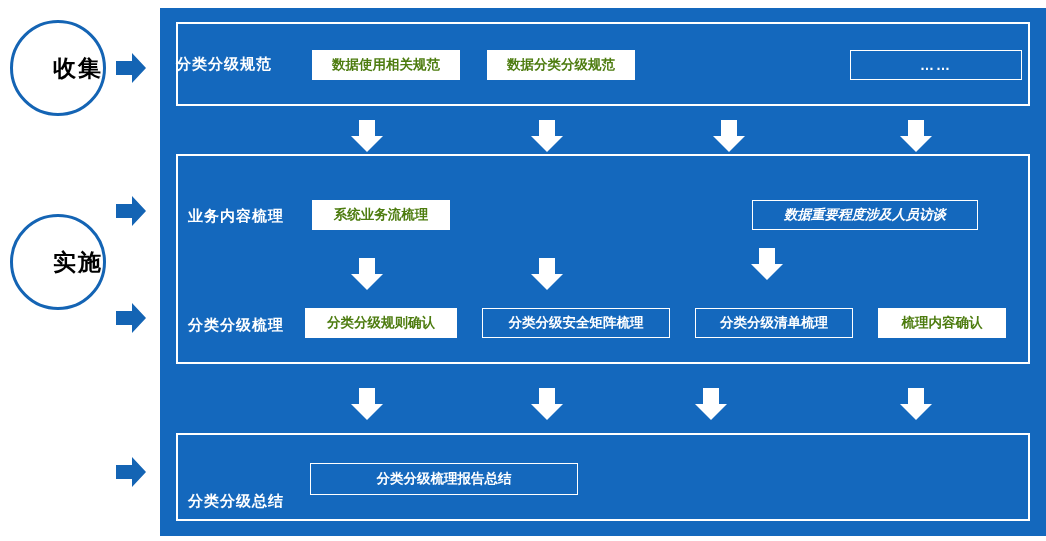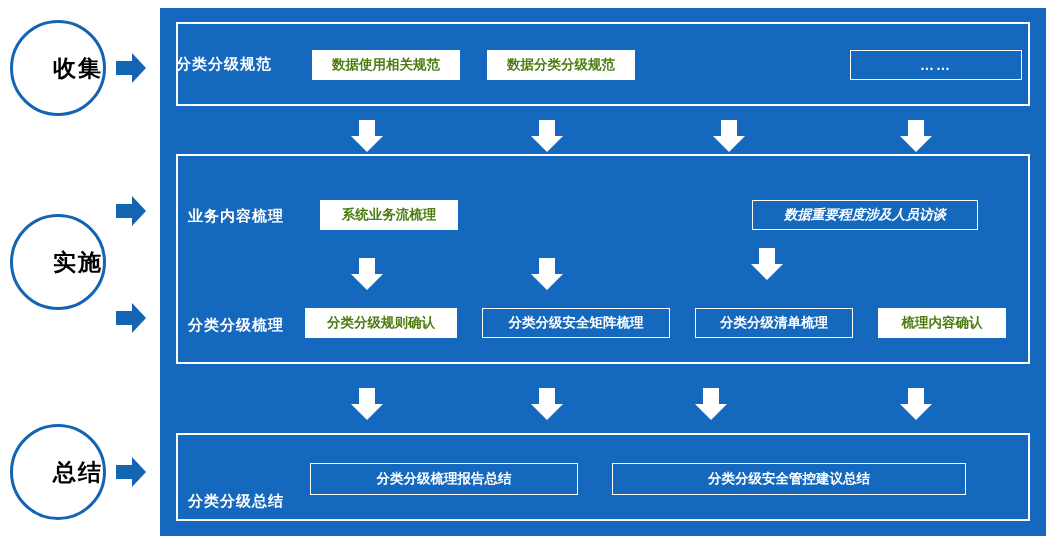--- a/index.html
+++ b/index.html
@@ -126,21 +126,21 @@
     </div>
     <div class="arrow-down" style="left:738px; top:110px;">
       <svg width="36" height="36" viewBox="0 0 36 36">
           <polygon points="10,2 26,2 26,18 34,18 18,34 2,18 10,18" fill="#ffffff"></polygon>
         </svg>
     </div>
 
     <div class="group-box" style="left:16px; top:146px; width:854px; height:210px;"></div>
 
     <div class="row-label" style="left:28px; top:199px;">业务内容梳理</div>
-    <div class="chip" style="left:160px; top:192px; width:138px; height:30px;">系统业务流梳理</div>
+    <div class="chip" style="left:152px; top:192px; width:138px; height:30px;">系统业务流梳理</div>
     <div class="chip outline" style="left:592px; top:192px; width:226px; height:30px;font-style:italic;">数据重要程度涉及人员访谈</div>
 
     <div class="arrow-down" style="left:189px; top:248px;">
       <svg width="36" height="36" viewBox="0 0 36 36">
           <polygon points="10,2 26,2 26,18 34,18 18,34 2,18 10,18" fill="#ffffff"></polygon>
         </svg>
     </div>
     <div class="arrow-down" style="left:369px; top:248px;">
       <svg width="36" height="36" viewBox="0 0 36 36">
           <polygon points="10,2 26,2 26,18 34,18 18,34 2,18 10,18" fill="#ffffff"></polygon>
@@ -175,33 +175,29 @@
     </div>
     <div class="arrow-down" style="left:738px; top:378px;">
       <svg width="36" height="36" viewBox="0 0 36 36">
           <polygon points="10,2 26,2 26,18 34,18 18,34 2,18 10,18" fill="#ffffff"></polygon>
         </svg>
     </div>
 
     <div class="group-box" style="left:16px; top:425px; width:854px; height:88px;"></div>
     <div class="row-label" style="left:28px; top:461px;margin-top:23px;">分类分级总结</div>
     <div class="chip outline" style="left:150px; top:455px; width:268px; height:32px;">分类分级梳理报告总结</div>
-    <div class="chip outline" style="left:452px; top:455px; width:354px; height:32px;">分类分级安全管控建议总结</div>
 
   </div>
 
   <div class="stage" style="left:10px; top:20px; width:96px; height:96px;">
     <span>收集</span>
   </div>
   <div class="stage" style="left:10px; top:214px; width:96px; height:96px;">
     <span>实施</span>
   </div>
-  <div class="stage" style="left:10px; top:424px; width:96px; height:96px;">
-    <span>总结</span>
-  </div>
 
   <div class="arrow-right" style="left:114px; top:51px;">
     <svg width="34" height="34" viewBox="0 0 34 34">
         <polygon points="2,10 18,10 18,2 32,17 18,32 18,24 2,24" fill="#1464b4"></polygon>
       </svg>
   </div>
   <div class="arrow-right" style="left:114px; top:194px;">
     <svg width="34" height="34" viewBox="0 0 34 34">
         <polygon points="2,10 18,10 18,2 32,17 18,32 18,24 2,24" fill="#1464b4"></polygon>
       </svg>

